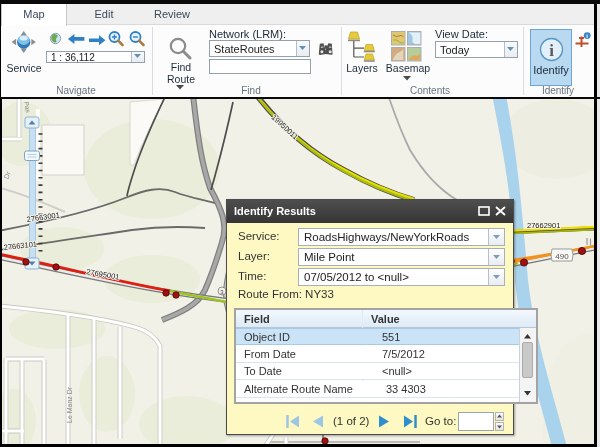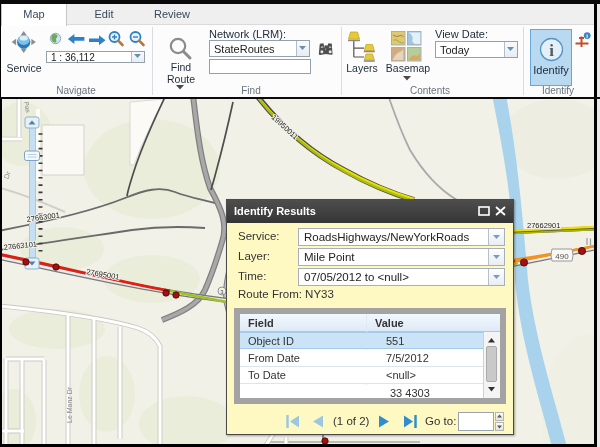--- a/index.html
+++ b/index.html
@@ -23,21 +23,21 @@
 .combo .btn svg { position:absolute; left:2px; top:50%; margin-top:-3px; }
 .icontext { position:absolute; font-size:10.5px; color:#1f2c3a; text-align:center; }
 #identify-btn { position:absolute; left:529px; top:4px; width:42px; height:57px; background:#b9d9f1; border:1px solid #6aa7d8; }
 #dialog { position:absolute; left:226px; top:199px; width:288px; height:236px; background:#fef9c3; border:1px solid #4a4a4a; box-shadow:1px 1px 2px rgba(0,0,0,0.35); z-index:10; }
 #dlg-title { position:absolute; left:0; top:0; right:0; height:23px; background:linear-gradient(#4e4e4e,#353535); color:#fff; font-size:11px; font-weight:bold; line-height:23px; padding-left:7px; }
 .dlg-label { position:absolute; left:11px; font-size:11.5px; color:#333; }
 .dcombo { position:absolute; left:71px; width:207px; height:18px; background:#fff; border:1px solid #a7b0ba; }
 .dcombo .txt { position:absolute; left:5px; top:0; bottom:0; font-size:11.5px; color:#222; display:flex; align-items:center; white-space:nowrap; }
 .dcombo .btn { position:absolute; right:0; top:0; bottom:0; width:16px; background:linear-gradient(#fdfdfd,#e9edf2); border-left:1px solid #b7c0ca; }
 .dcombo .btn svg { position:absolute; left:4px; top:50%; margin-top:-2.5px; }
-#dtable { position:absolute; left:7px; top:108px; width:272px; height:96px; border:6px solid #a3a3a3; background:#fff; overflow:hidden; }
+#dtable { position:absolute; left:7px; top:108px; width:304px; height:96px; border:2px solid #a3a3a3; background:#fff; overflow:hidden; }
 #dtable .hdr { position:absolute; left:0; top:0; right:0; height:18px; background:linear-gradient(#f3f8fd,#ddeaf6); border-bottom:1px solid #b9c6d2; font-weight:bold; font-size:11px; color:#333; }
 .trow { position:absolute; left:0; right:17px; height:17.4px; font-size:11px; color:#333; border-bottom:1px solid #d9e6f2; background:#fff; }
 .trow.sel { background:#cbe3f6; border-top:1px solid #a6cbe8; border-bottom:1px solid #a6cbe8; }
 .tc1 { position:absolute; left:8px; top:50%; transform:translateY(-50%); }
 .tc2 { position:absolute; left:135px; top:50%; transform:translateY(-50%);padding-left:11px; }
 #vline { position:absolute; top:0; bottom:0; left:126px; width:1px; background:#e1e9f2; }
 #sbar { position:absolute; right:0; top:18px; width:17px; bottom:0; background:#f4f4f4; border-left:1px solid #c8d2dc; }
 #scalecombo .txt { font-size:10px; }
 #pager { position:absolute; left:0; right:0; top:212px; height:22px; font-size:11.5px; color:#333;padding-left:28px; }
 </style>
@@ -348,20 +348,21 @@
         </div>
    <div class="trow" style="top:35.7px">
           <span class="tc1">From Date</span>
           <span class="tc2">7/5/2012</span>
         </div>
    <div class="trow" style="top:53.1px">
           <span class="tc1">To Date</span>
           <span class="tc2">&lt;null&gt;</span>
         </div>
    <div class="trow" style="top:70.5px">
+          <span class="tc1">Alternate Route Name</span>
           <span class="tc2" style="left:139px">33 4303</span>
         </div>
    <div class="trow" style="top:87.9px">
           <span class="tc1"></span>
           <span class="tc2"></span>
         </div>
    <div id="sbar">
     <svg width="7" height="5" style="position:absolute;left:4px;top:6px">
             <polygon points="3.5,0 0,4.5 7,4.5" fill="#333"></polygon>
           </svg>

